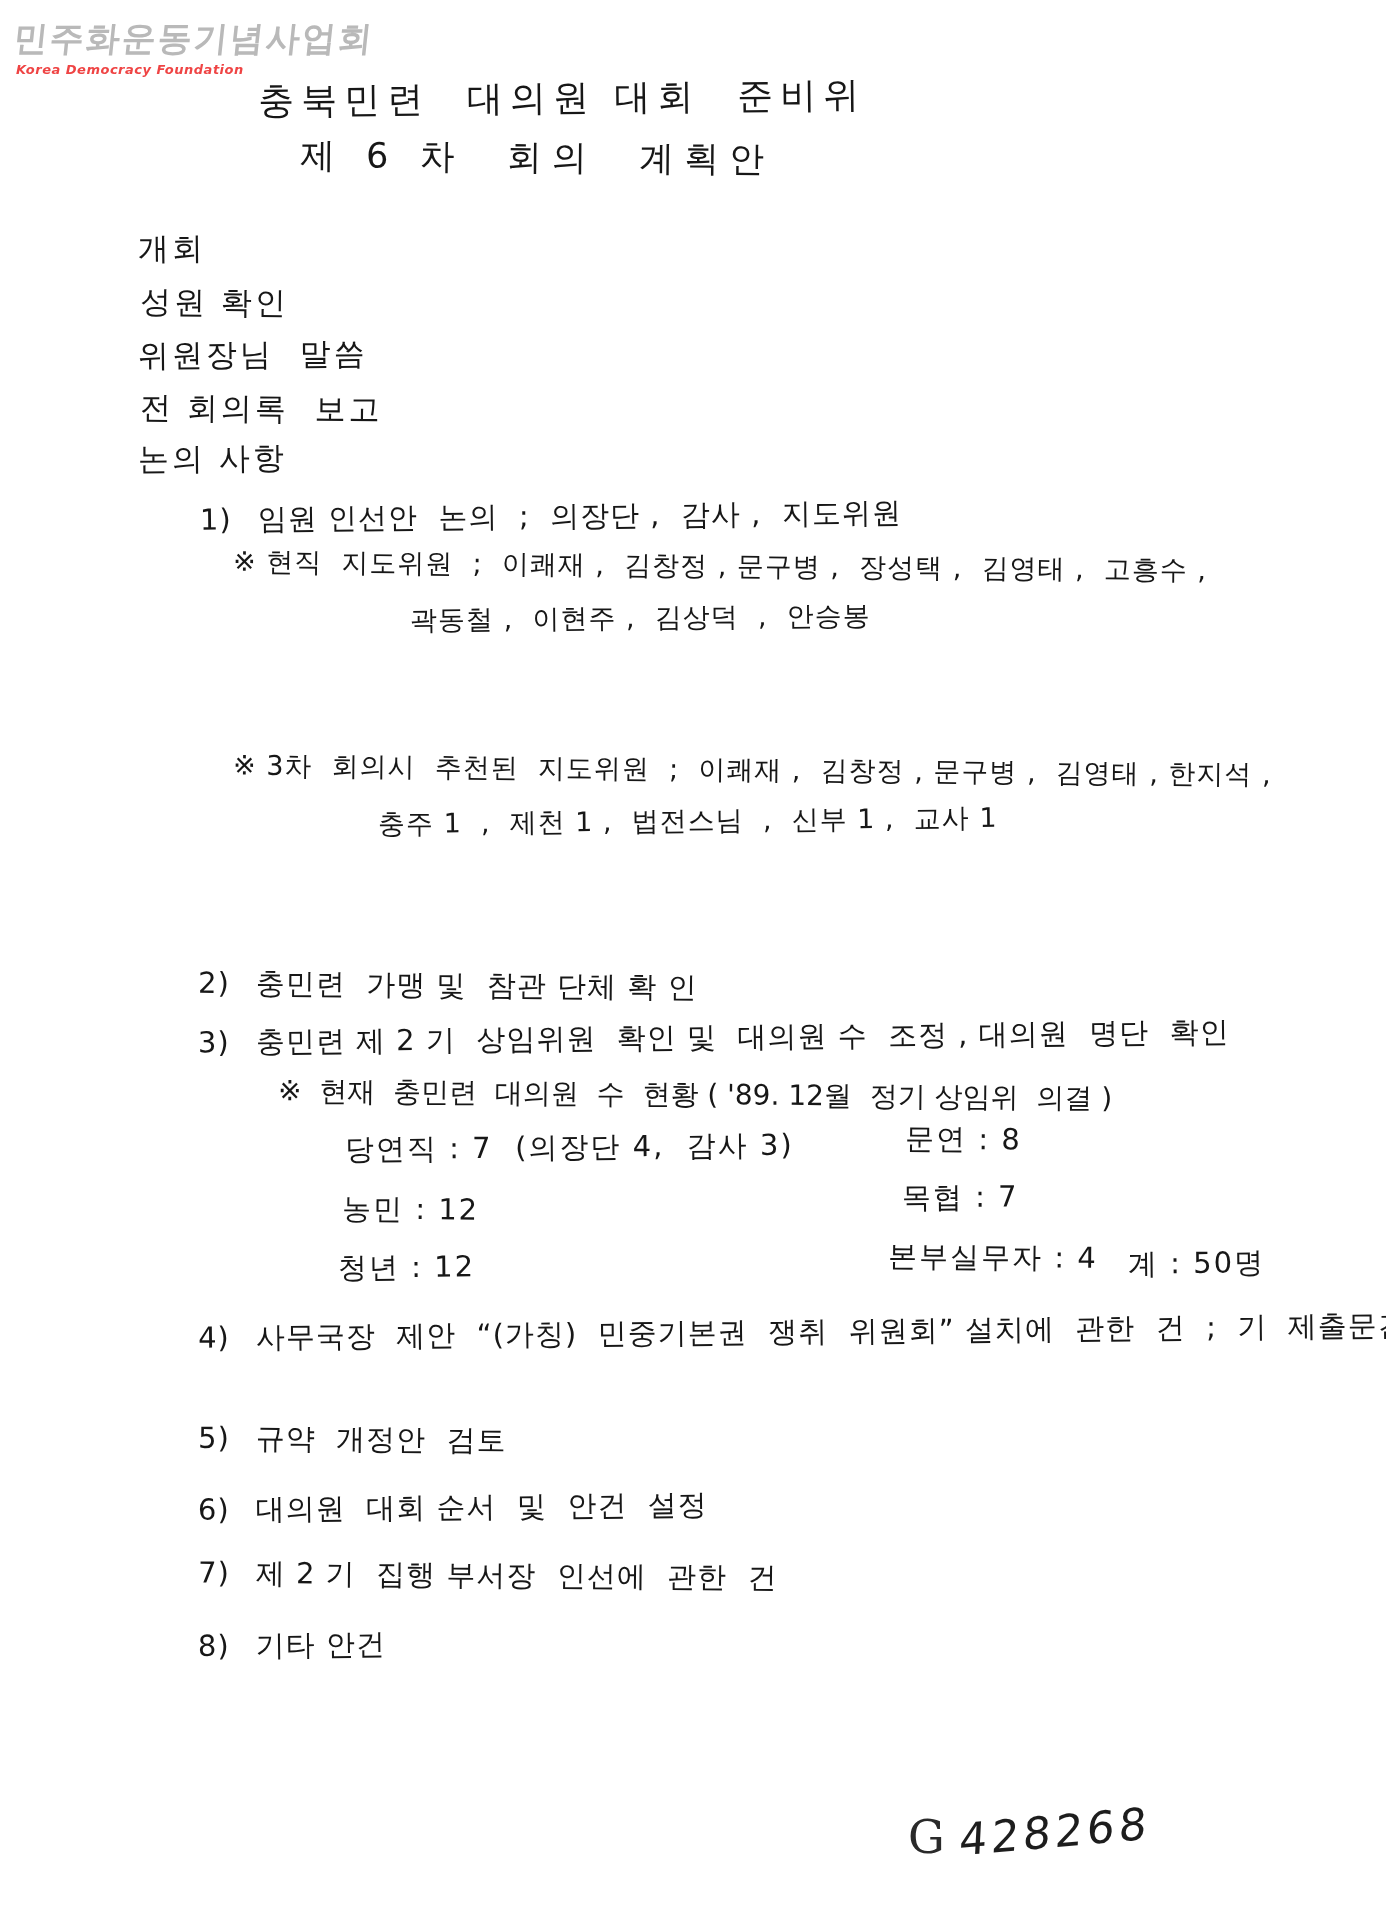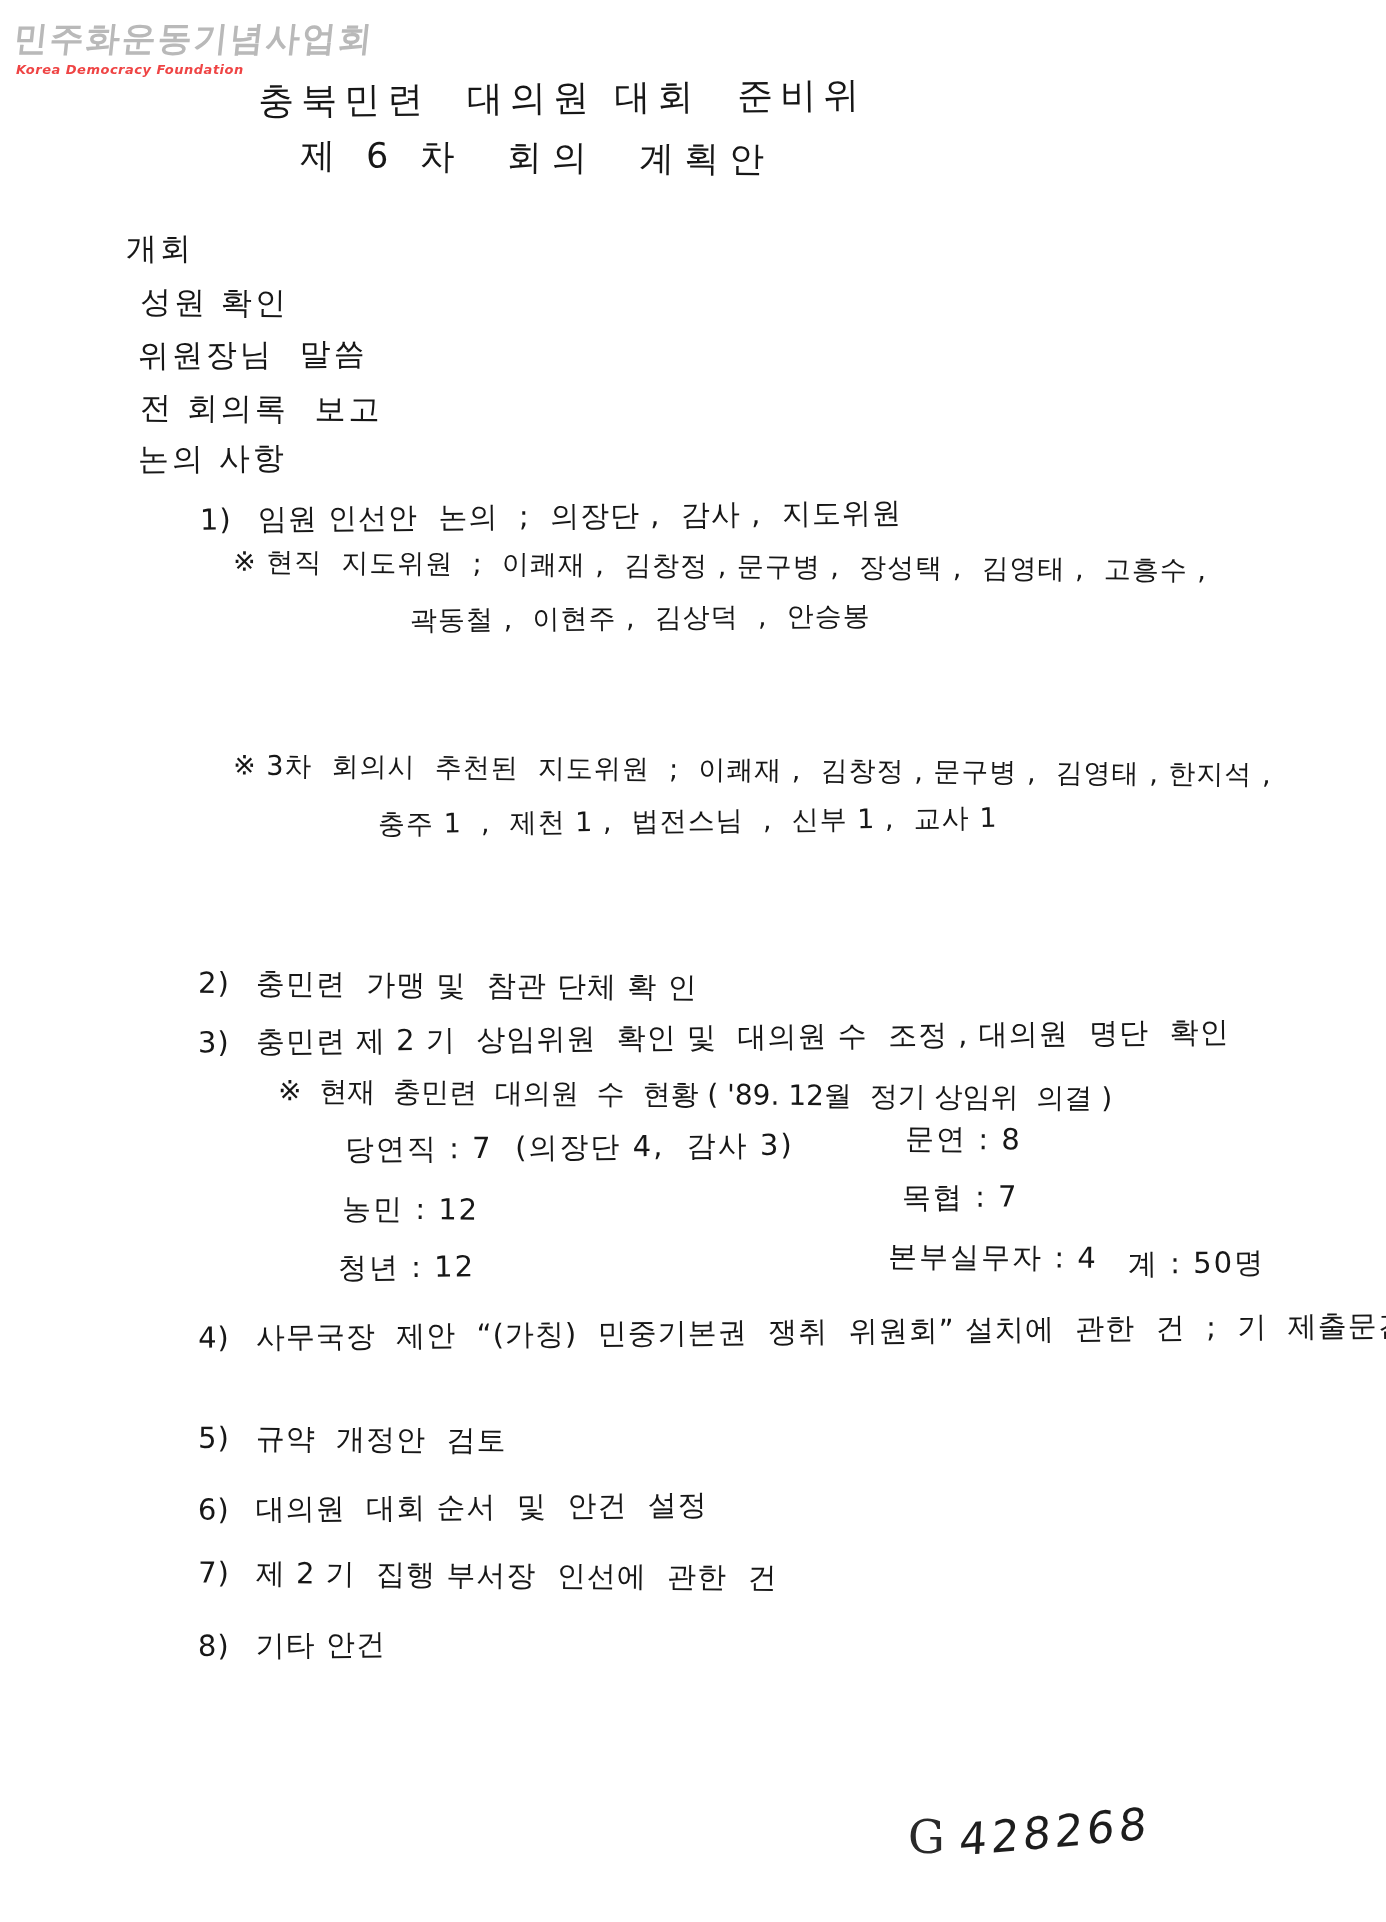--- a/index.html
+++ b/index.html
@@ -29,21 +29,21 @@
 
   
   .hand { font-weight: 500; }
   .t1 { transform: rotate(-0.6deg); }
   .t2 { transform: rotate(0.5deg); }
 
   .title1 { left: 258px; top: 74px;  font-size: 36px; letter-spacing: 7px; }
   .title2 { left: 300px; top: 134px; font-size: 35px; letter-spacing: 10px; }
 
   .agenda { font-size: 31px; letter-spacing: 3px; }
-  .ag0 { left: 126px; top: 228px; }
+  .ag0 { left: 138px; top: 228px; }
   .ag1 { left: 140px; top: 282px; }
   .ag2 { left: 138px; top: 334px; }
   .ag3 { left: 140px; top: 388px; }
   .ag4 { left: 138px; top: 438px; }
 
   .item { font-size: 29px; letter-spacing: 1px; }
   .item .num { display: inline-block; margin-right: 26px; }
   .sub  { font-size: 27px; letter-spacing: 1px; }
 
   .it1  { left: 200px; top: 497px; }

